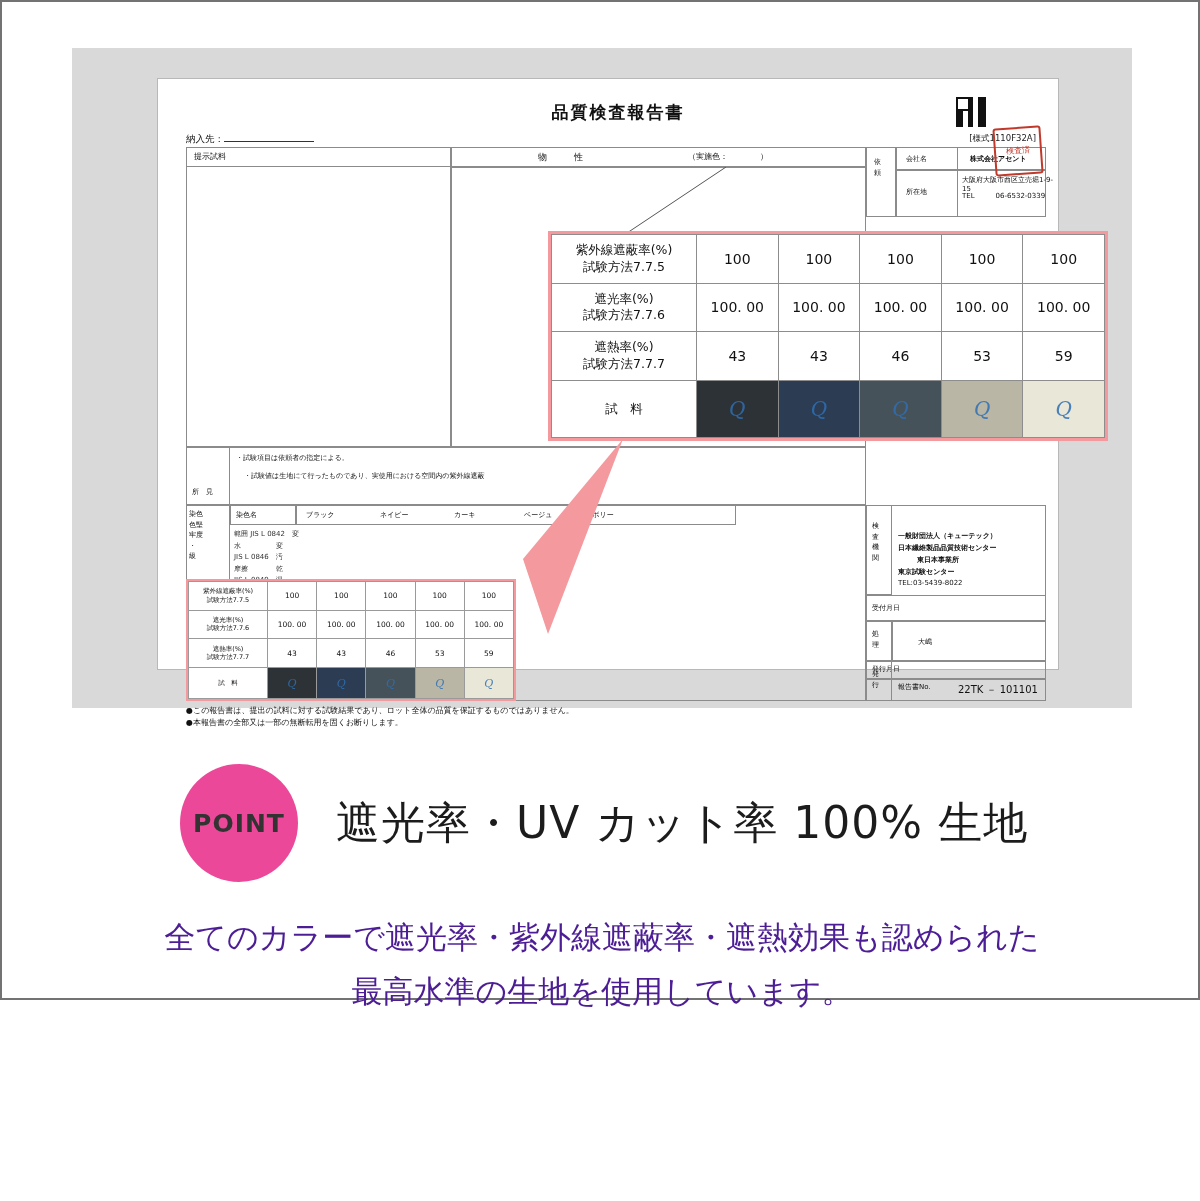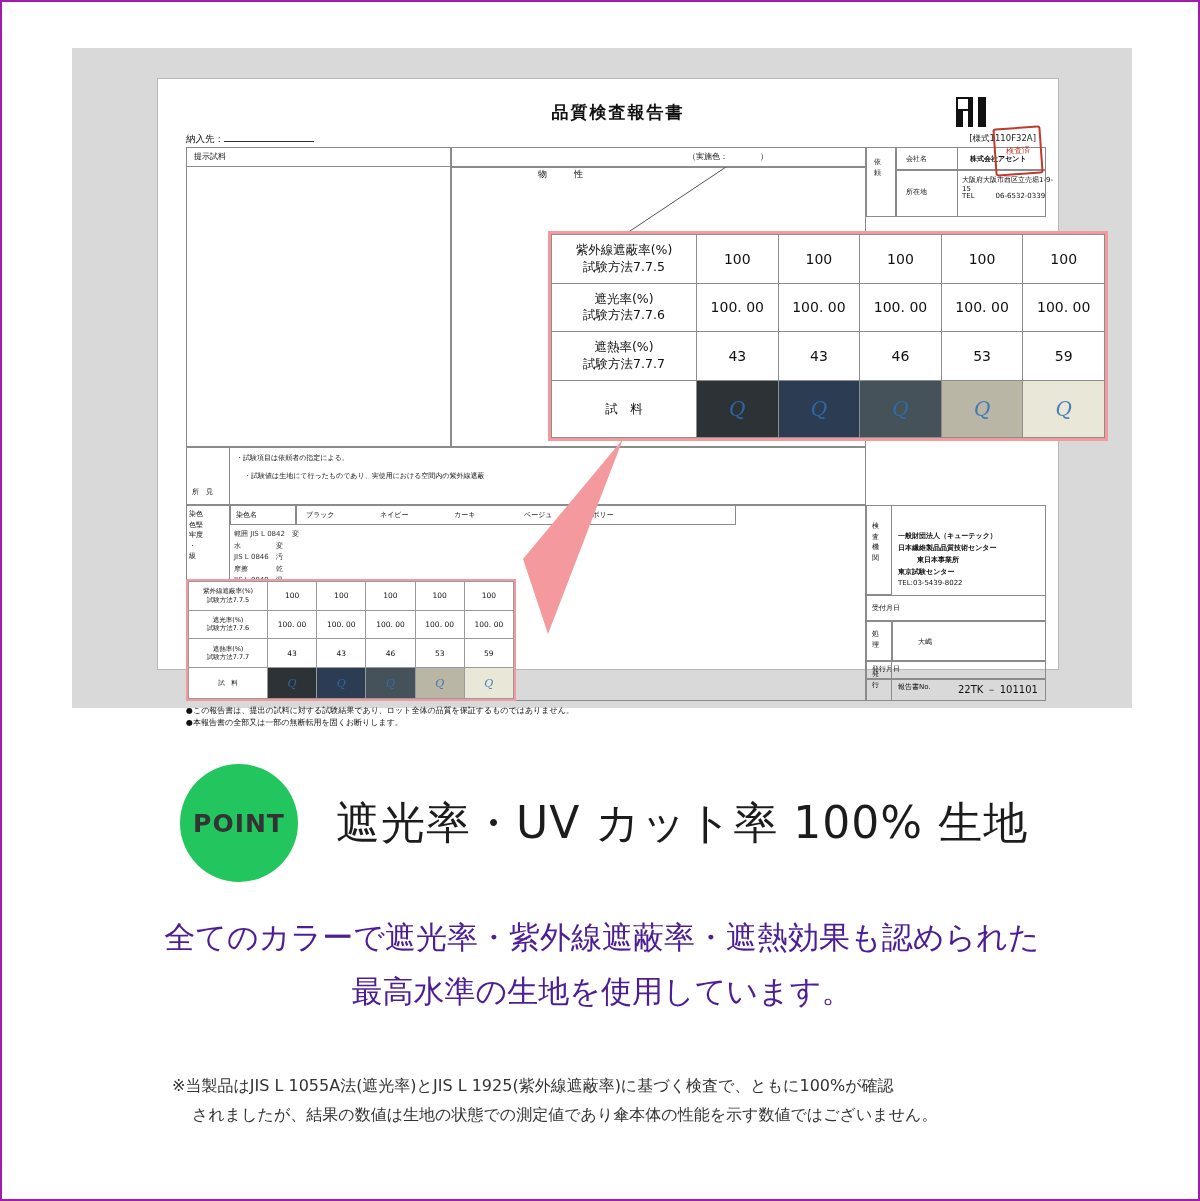--- a/index.html
+++ b/index.html
@@ -4,23 +4,23 @@
 <style>
   html,body{margin:0;padding:0;}
   body{
     width:1200px;height:1201px;
     background:#ffffff;
     font-family:"Liberation Sans", sans-serif;
     overflow:hidden;
   }
   .page{
     position:relative;
-    width:1200px;height:1201px;
+    width:1200px;height:1000px;
     box-sizing:border-box;
-    border:2px solid #a21caf;
+    border:2px solid #737373;
     background:#fff;
     padding-left:30px;
   }
   
   .cert-panel{
     position:absolute;left:70px;top:46px;width:1060px;height:660px;
     background:#d9d9d9;
   }
   .cert-sheet{
     position:absolute;left:85px;top:30px;width:900px;height:590px;
@@ -149,21 +149,21 @@
     transform:rotate(-4deg);
   }
 
   
   .point-row{
     position:absolute;left:178px;top:762px;width:900px;height:118px;
     display:flex;align-items:center;
   }
   .point-badge{
     width:118px;height:118px;border-radius:50%;
-    background:#22c55e;
+    background:#ec4899;
     display:flex;align-items:center;justify-content:center;
     font-family:"DejaVu Sans", sans-serif;
     font-weight:700;font-size:25px;color:#333;letter-spacing:1px;
     flex:0 0 auto;
   }
   .point-title{
     margin-left:38px;
     font-family:"DejaVu Sans", sans-serif;
     font-size:44px;color:#1c1c1c;letter-spacing:1px;
     white-space:nowrap;
@@ -195,21 +195,21 @@
 
       <div class="deliver">
         <span>納入先：</span><span class="rule"></span>
       </div>
 
       <div class="box b-sample"></div>
       <div class="box b-sample-h"></div>
       <div class="lbl small" style="left:36px;top:72px;">提示試料</div>
 
       <div class="box b-prop"></div>
-      <div class="lbl small" style="left:380px;top:89px;font-size:9px;">物　　　性</div>
+      <div class="lbl small" style="left:380px;top:72px;font-size:9px;">物　　　性</div>
       <div class="lbl small" style="left:530px;top:72px;font-size:8px;">（実施色：　　　　）</div>
       <div class="box b-prop-body"></div>
       <svg class="slash" style="left:293px;top:88px;width:415px;height:280px;position:absolute;">
         <line x1="275" y1="0" x2="170" y2="70" stroke="#555" stroke-width="1"></line>
       </svg>
 
       <div class="box b-req"></div>
       <div class="lbl xsmall" style="left:716px;top:78px;line-height:1.5;">依<br>頼</div>
       <div class="box b-comp"></div>
       <div class="box" style="left:738px;top:68px;width:62px;height:23px;"></div>
@@ -418,18 +418,14 @@
   <div class="point-row">
     <div class="point-badge">POINT</div>
     <div class="point-title">遮光率・UV カット率 100% 生地</div>
   </div>
 
   <div class="body-copy">
     <div>全てのカラーで遮光率・紫外線遮蔽率・遮熱効果も認められた</div>
     <div>最高水準の生地を使用しています。</div>
   </div>
 
-  <div class="note">
-    <span>※当製品はJIS L 1055A法(遮光率)とJIS L 1925(紫外線遮蔽率)に基づく検査で、ともに100%が確認</span>
-    <span class="l2">されましたが、結果の数値は生地の状態での測定値であり傘本体の性能を示す数値ではございません。</span>
-  </div>
 
 </div>
 
 </body></html>

